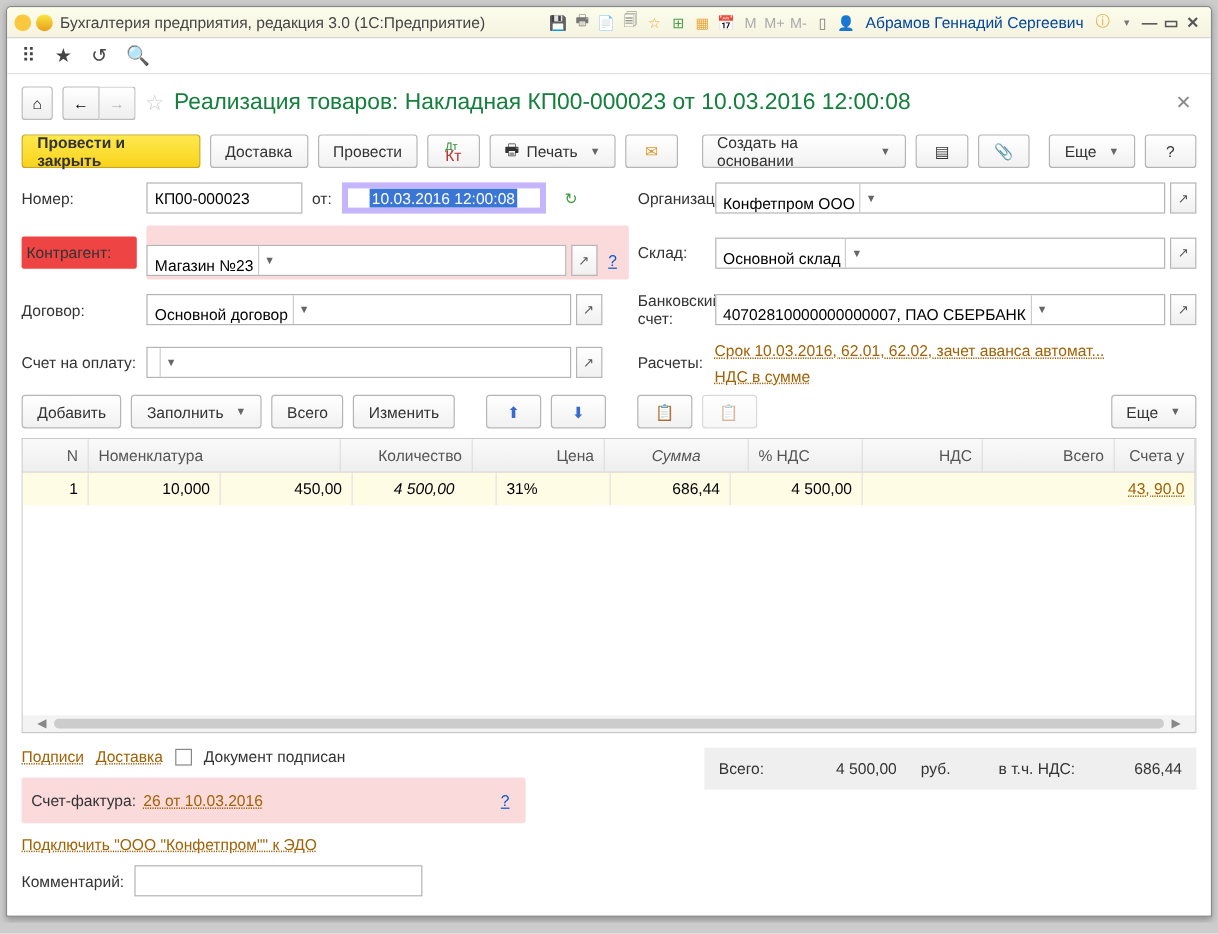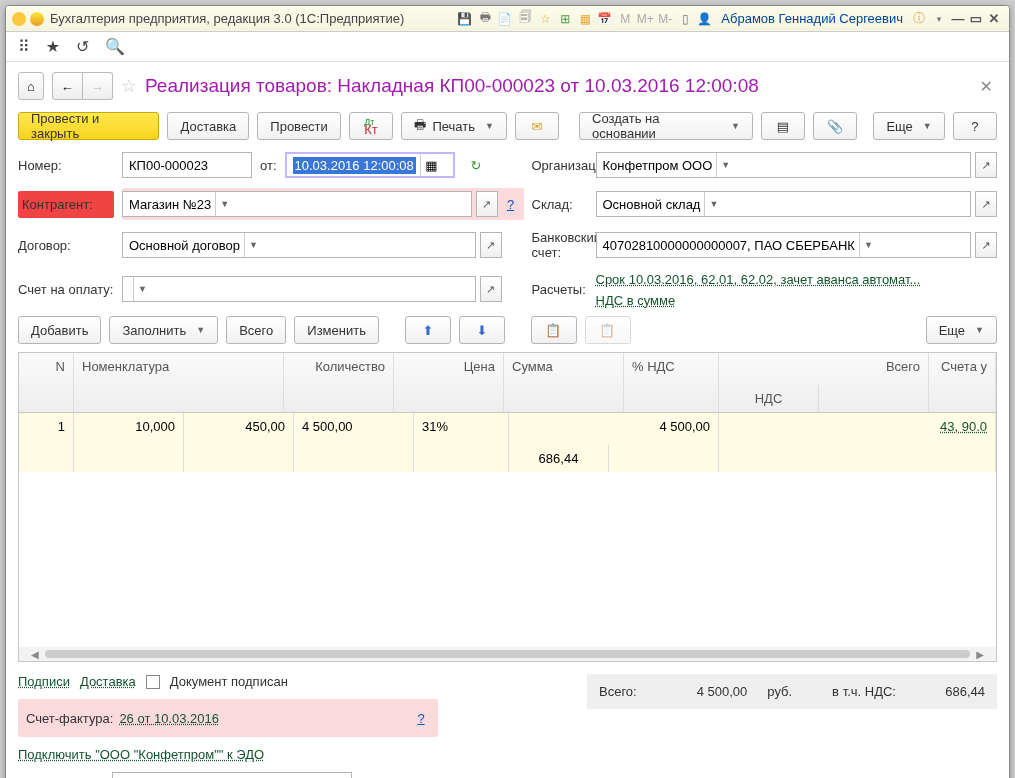--- a/index.html
+++ b/index.html
@@ -15,57 +15,57 @@
 .toolbar-top { height:30px; background:#fff; border-bottom:1px solid #ddd; display:flex; align-items:center; padding:0 12px; gap:16px;}
 .tt-icon{ font-size:16px; color:#444;}
 .content { background:#fff; padding:10px 12px 16px 12px;}
 .header-row{ display:flex; align-items:center; margin-bottom:12px;}
 .home-btn, .nav-btn{ height:28px; border:1px solid #bbb; background:linear-gradient(#fff,#eee); border-radius:3px; display:inline-flex; align-items:center; justify-content:center; padding:0 8px;}
 .nav-group{display:flex;}
 .nav-group .nav-btn{border-radius:0;}
 .nav-group .nav-btn:first-child{border-radius:3px 0 0 3px;}
 .nav-group .nav-btn:last-child{border-radius:0 3px 3px 0; border-left:none;}
 .star{ font-size:18px; color:#ccc; margin:0 8px;}
-h1.title{ font-size:19px; font-weight:normal; color:#a21caf; margin:0; flex:1;}
+h1.title{ font-size:19px; font-weight:normal; color:#15803d; margin:0; flex:1;}
 .close-x{ color:#888; font-size:16px; padding:4px;}
 .cmd-bar{ display:flex; align-items:center; gap:8px; margin-bottom:12px;}
 .btn{ height:28px; border:1px solid #b5b5b5; background:linear-gradient(#fff,#f1f1f1); border-radius:3px; padding:0 12px; display:inline-flex; align-items:center; gap:6px; color:#333;}
-.btn.primary{ background:linear-gradient(#ffe94d,#f8d31d); border-color:#c9a70d; font-weight:normal;}
+.btn.primary{ background:linear-gradient(#ffe94d,#f8d31d); border-color:#c9a70d; font-weight:bold;}
 .btn.icon-only{ padding:0; width:46px; justify-content:center;}
 .btn .dd{ margin-left:4px; font-size:9px; color:#666;}
 .sep{width:4px;}
 .form-grid{ display:grid; grid-template-columns: 96px 1fr 56px 1fr; column-gap:8px; row-gap:10px; align-items:center; margin-bottom:8px;}
 .lbl{ color:#333;}
 .lbl.hl{ background:#ef4444; padding:6px 4px; border-radius:2px;}
 .fld-wrap{ display:flex; align-items:center; gap:4px;}
 .input{ height:26px; border:1px solid #b5b5b5; background:#fff; padding:0 6px; flex:1; display:flex; align-items:center; min-width:0; overflow:hidden; white-space:nowrap;}
-.input.sel{ position:relative;}
+.input.sel{ position:relative;align-items:flex-end;}
 .input .dd-btn{ width:18px; display:flex; align-items:center; justify-content:center; border-left:1px solid #ccc; align-self:stretch; margin-right:-6px; margin-left:4px; color:#666; font-size:9px;}
 .sq-btn{ width:22px; height:26px; border:1px solid #b5b5b5; background:linear-gradient(#fff,#f0f0f0); display:flex; align-items:center; justify-content:center; font-size:11px; color:#555;}
 .q-btn{ width:18px; height:26px; display:flex; align-items:center; justify-content:center; color:#0055cc; text-decoration:underline;}
 .number-group{ display:flex; align-items:center; gap:8px;}
-.date-highlight{ border:2px solid #c4b5fd;}
+.date-highlight{ border:5px solid #c4b5fd;flex-direction:column;}
 .date-highlight .seltext{ background:#3a76d6; color:#fff; padding:1px 2px;}
 .date-highlight .cal-btn{ width:22px; display:flex; align-items:center; justify-content:center; border-left:1px solid #ccc; align-self:stretch; margin-right:-6px; margin-left:4px;}
-.link{ color:#14532d; text-decoration:underline dotted; cursor:pointer;}
+.link{ color:#a16207; text-decoration:underline dotted; cursor:pointer;}
 .r-links{ display:flex; flex-direction:column; gap:6px; padding-top:2px;}
 .tbl-cmd{ display:flex; align-items:center; gap:8px; margin:8px 0;}
 .table-wrap{ border:1px solid #c8c8c8;}
 .thead{ display:flex; background:linear-gradient(#fafafa,#eee); border-bottom:1px solid #c8c8c8;}
 .th,.td{ padding:6px 8px; border-right:1px solid #dedede; overflow:hidden; white-space:nowrap;}
 .th{ color:#555;}
 .trow{ display:flex; background:#fffce6;}
 .trow .td{ background:#fffce6;}
 .col-n{width:55px; text-align:right;}
 .col-nom{width:210px;}
 .col-qty{width:110px; text-align:right;}
 .col-price{width:110px; text-align:right;}
-.col-sum{width:120px; text-align:left;}
+.col-sum{width:120px; text-align:center;font-style:italic;}
 .col-vatp{width:95px;}
-.col-vat{width:100px; text-align:center;margin-top:32px;}
+.col-vat{width:100px; text-align:right;}
 .col-tot{width:110px; text-align:right;}
 .col-acc{flex:1; text-align:right;}
 .col-acc .link{text-decoration:underline dotted;}
 .body-area{ height:175px; background:#fff;}
 .hscroll{ height:14px; background:#f3f3f3; display:flex; align-items:center; padding:0 12px;}
 .hscroll .track{ flex:1; height:8px; background:#ccc; border-radius:4px;}
 .bottom-area{ display:flex; gap:3px; margin-top:12px; align-items:flex-start;}
 .bottom-left{ flex:1;}
 .bottom-left .row{ display:flex; align-items:center; gap:10px; margin-bottom:10px;}
 .chk{ width:14px; height:14px; border:1px solid #888; background:#fff; display:inline-block;}
@@ -169,21 +169,21 @@
       <span class="lbl" style="grid-column:3/4;text-align:left;width:110px">Организация:</span>
       <div class="fld-wrap">
         <span class="input sel">
             <span>Конфетпром ООО</span>
             <span class="dd-btn">▼</span>
           </span>
         <span class="sq-btn">↗</span>
       </div>
 
       <span class="lbl hl">Контрагент:</span>
-      <div class="fld-wrap" style="background:#fbdadb;padding:3px 4px 3px 0;border-radius:2px">
+      <div class="fld-wrap" style="background:#fbdadb;padding:16px 4px 3px 0;border-radius:2px">
         <span class="input sel">
             <span>Магазин №23</span>
             <span class="dd-btn">▼</span>
           </span>
         <span class="sq-btn">↗</span>
         <span class="q-btn">?</span>
       </div>
       <span class="lbl">Склад:</span>
       <div class="fld-wrap">
         <span class="input sel">

